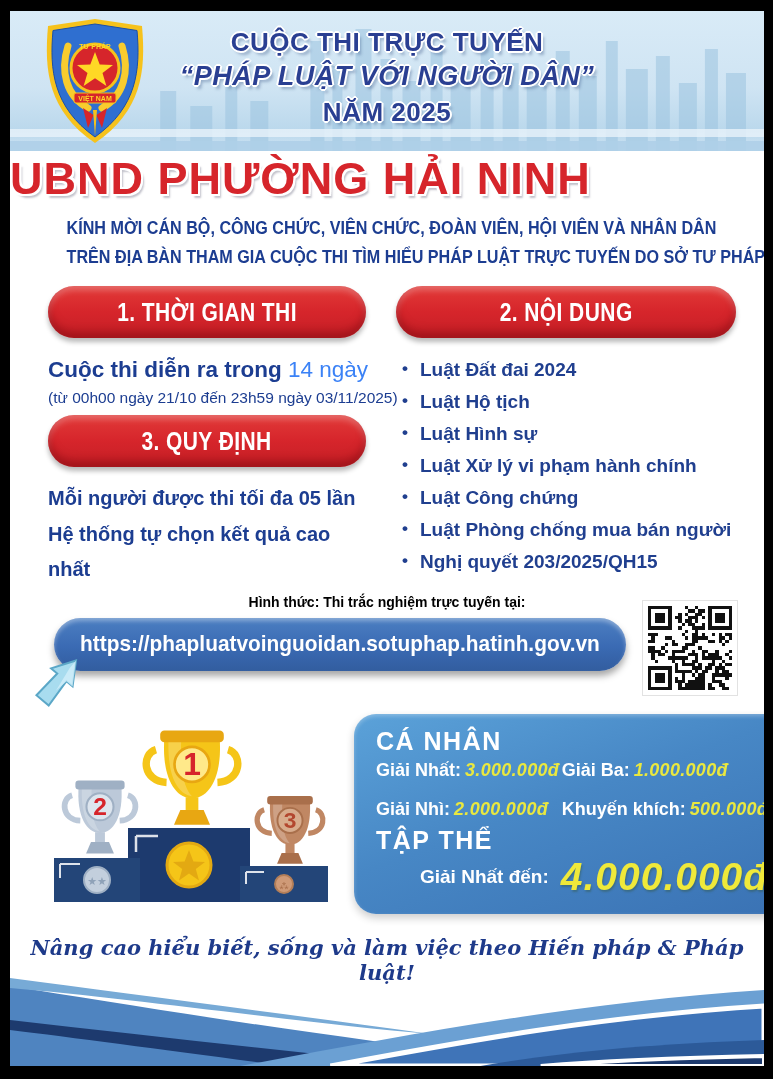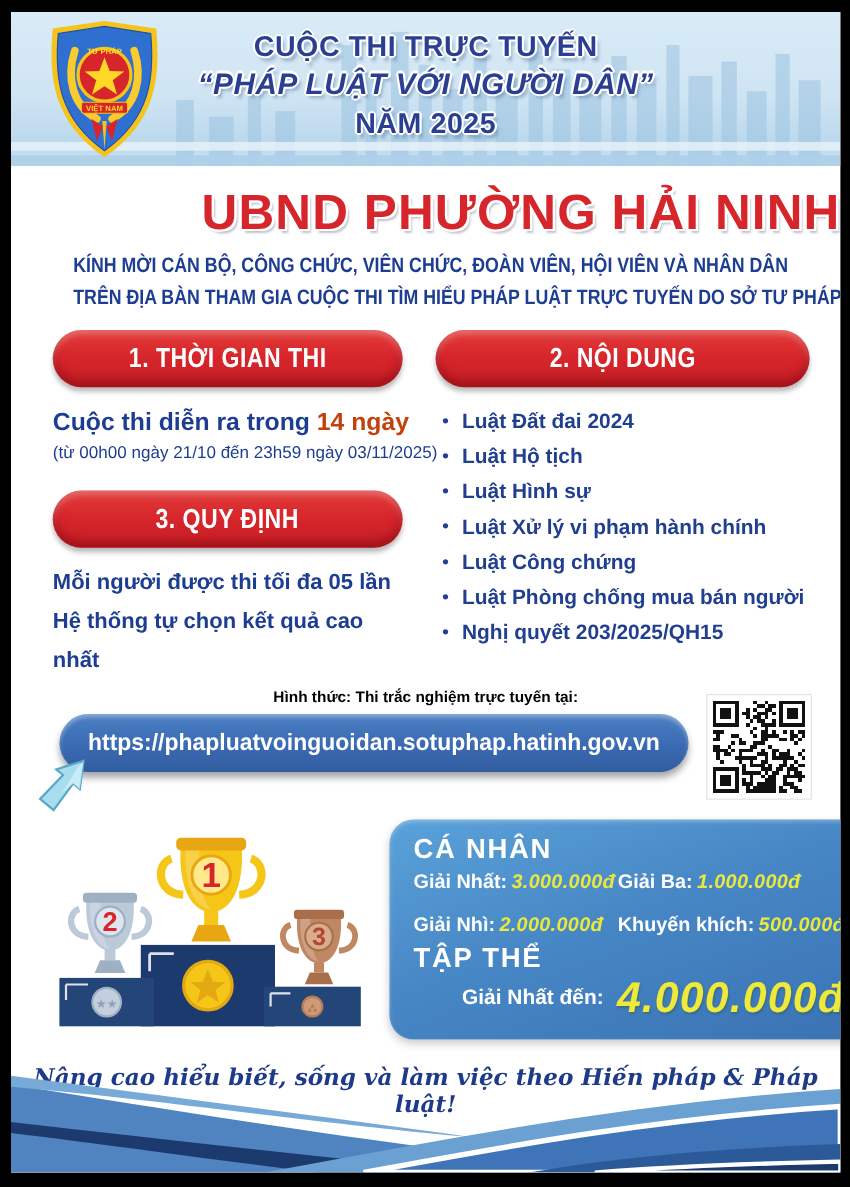--- a/index.html
+++ b/index.html
@@ -10,37 +10,37 @@
   
   .header { height:140px; background:linear-gradient(180deg,#d9ebf7 0%,#cfe4f3 55%,#bad8ec 86%,#cfe4f3 100%); position:relative; flex:none; }
   .skyline { position:absolute; left:0; bottom:0; width:100%; height:100%; }
   .logo { position:absolute; left:28px; top:5px; width:114px; height:130px; }
   .header-titles { position:absolute; left:0; top:14px; width:100%; text-align:center; }
   .header-line { font-weight:800; color:#2a3f92; letter-spacing:.5px; line-height:1.32;
     text-shadow:-2px 0 #fff,2px 0 #fff,0 -2px #fff,0 2px #fff,-1px -1px #fff,1px -1px #fff,-1px 1px #fff,1px 1px #fff,3px 4px 3px rgba(40,70,120,.35); }
   .hl1 { font-size:26px; } .hl2 { font-size:27px;font-style:italic; } .hl3 { font-size:26px; }
 
   
-  .org-title { margin-top:16px; text-align:right; font-size:45px; font-weight:800; color:#d6252b; letter-spacing:1px; flex:none;
+  .org-title { margin-top:2px; text-align:left; font-size:45px; font-weight:800; color:#d6252b; letter-spacing:1px; flex:none;
     text-shadow:-2px 0 #fff,2px 0 #fff,0 -2px #fff,0 2px #fff,-2px -2px #fff,2px -2px #fff,-2px 2px #fff,2px 2px #fff,3px 4px 2px rgba(120,120,140,.45); }
   .invitation { margin-top:9px; text-align:center; flex:none; }
   .inv-line { white-space:nowrap; font-size:19px; font-weight:700; color:#1c3d91; line-height:1.5; transform:scaleX(.85); transform-origin:50% 50%; }
 
   
   .columns { display:flex; padding:15px 28px 0 38px; gap:30px; flex:none; }
   .col-left { width:318px; flex:none; }
   .col-right { flex:1; }
   .pill { height:52px; border-radius:30px; display:flex; align-items:center; justify-content:center;
     background:linear-gradient(180deg,#e23a38 0%,#d6252b 50%,#c51f26 100%);
     box-shadow:0 4px 5px rgba(0,0,0,.28), inset 0 -6px 9px rgba(130,8,14,.55), inset 0 4px 6px rgba(255,255,255,.28); }
   .pill span { color:#fff; font-weight:800; font-size:25px; letter-spacing:.5px; transform:scaleX(.84); white-space:nowrap; }
   .time-main { margin-top:19px; font-size:22.5px; font-weight:700; color:#1c3d91; white-space:nowrap; }
-  .time-main b { color:#c2410c; font-weight:700; }
+  .time-main b { color:#3b82f6; font-weight:400; }
   .time-sub { margin-top:6px; font-size:15.5px; font-weight:500; color:#1c3d91; white-space:nowrap; }
-  .pill-3 { margin-top:25px; }
+  .pill-3 { margin-top:8px; }
   .rules { margin-top:14px; font-size:20px; font-weight:600; color:#1c3d91; line-height:1.78; }
   .topics { list-style:none; margin-top:16px; }
   .topics li { position:relative; padding:5px 0 5px 24px; font-size:19px; font-weight:700; color:#203f8f; }
   .topics li::before { content:"•"; position:absolute; left:6px; top:5px; font-size:17px; color:#203f8f; }
 
   
   .format-line { margin-top:6px; text-align:center; font-size:14px; font-weight:700; color:#000000; flex:none; }
   .url-row { display:flex; align-items:flex-start; padding:8px 26px 0 44px; gap:16px; position:relative; flex:none; }
   .url-pill { flex:1; height:53px; border-radius:27px; display:flex; align-items:center; justify-content:center; cursor:pointer;
     background:linear-gradient(180deg,#4c7fc2 0%,#3a6ab3 55%,#325d9f 100%);

